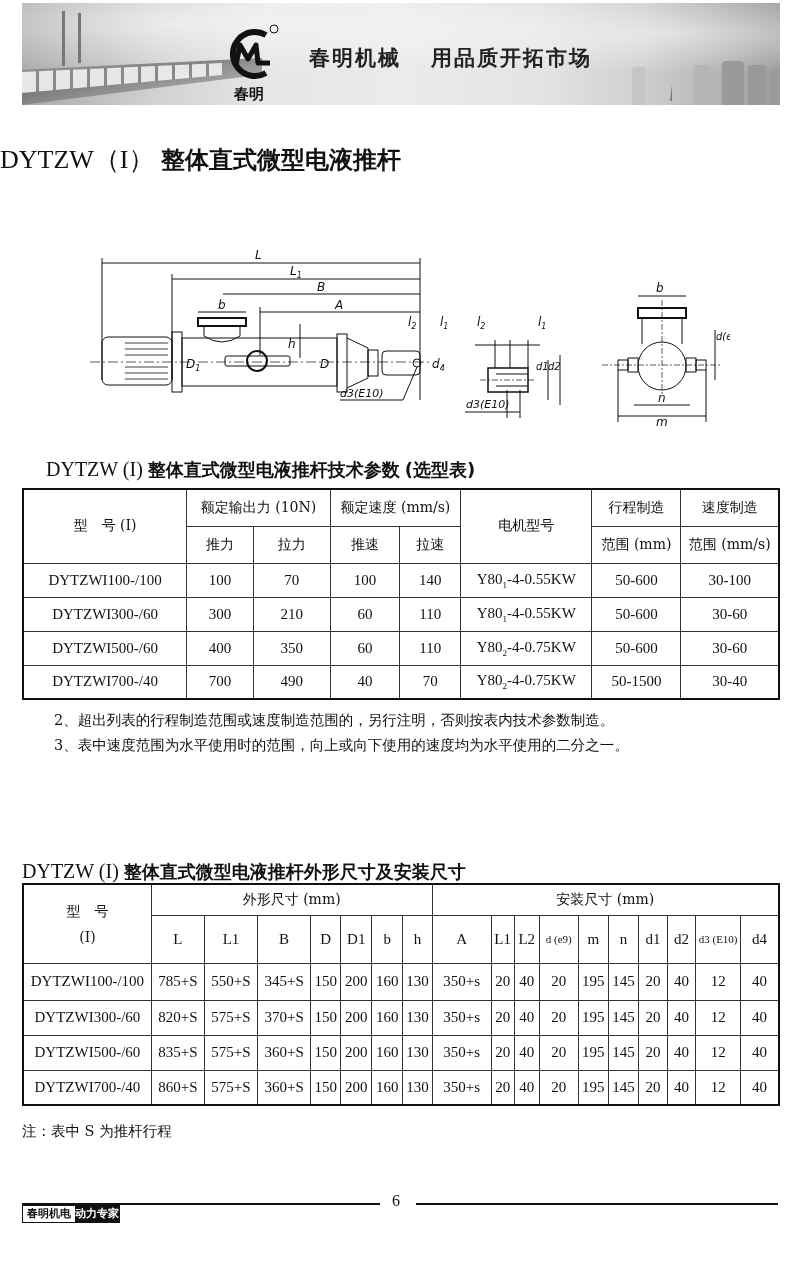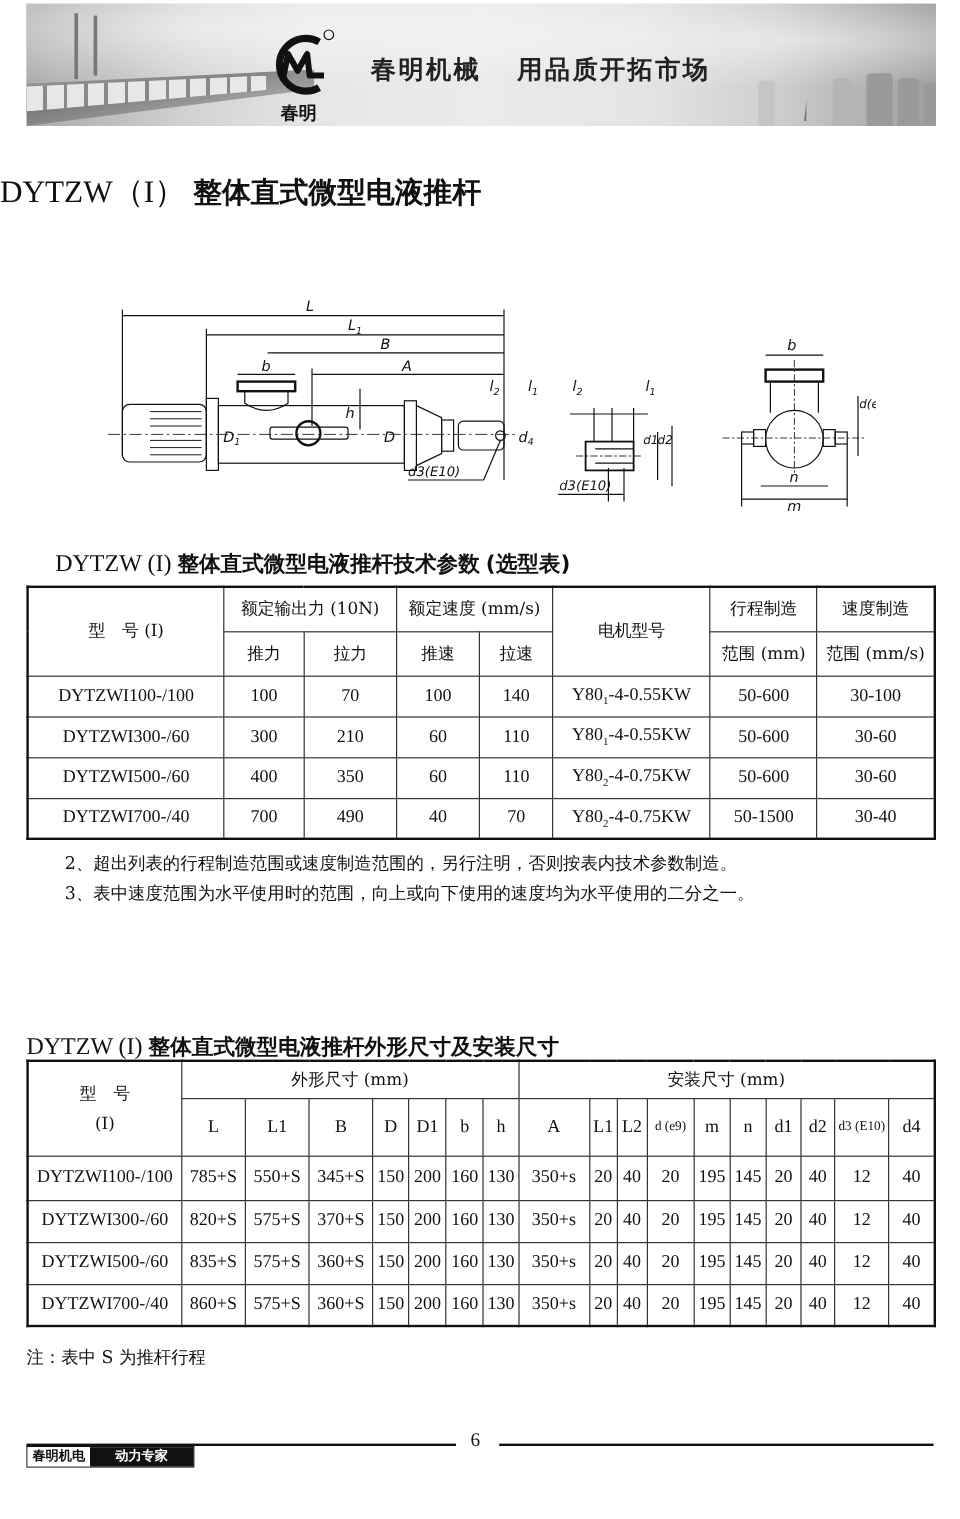--- a/index.html
+++ b/index.html
@@ -46,21 +46,21 @@
   .notes .ind { padding-left:32px; }
   .notes .ind2 { padding-left:56px; }
 
   .note2 { left:22px; top:1122px; font-size:14.5px; font-family:"DejaVu Serif",serif; }
 
   .footer-line-l { left:22px; top:1203px; width:358px; height:2px; background:#111; }
   .footer-line-r { left:416px; top:1203px; width:362px; height:2px; background:#111; }
   .page-num { left:392px; top:1192px; font-size:16px; }
   .footer-tag { left:22px; top:1205px; height:16px; display:flex; border:1px solid #111; font-family:"DejaVu Sans",sans-serif; font-size:11px; font-weight:bold; }
   .footer-tag .a { background:#fff; color:#111; padding:0 4px; line-height:16px;text-align:center; }
-  .footer-tag .b { background:#111; color:#fff; padding:0 21px; line-height:16px; }
+  .footer-tag .b { background:#111; color:#fff; padding:0 0; line-height:16px; }
   sub { font-size:9px; }
 </style>
 </head>
 <body>
 
 <div class="abs banner">
   <div class="sky"></div>
   <div class="bridge"></div>
   <div class="pipes"></div>
   <div class="chimney" style="left:40px;top:8px;height:55px;"></div>

